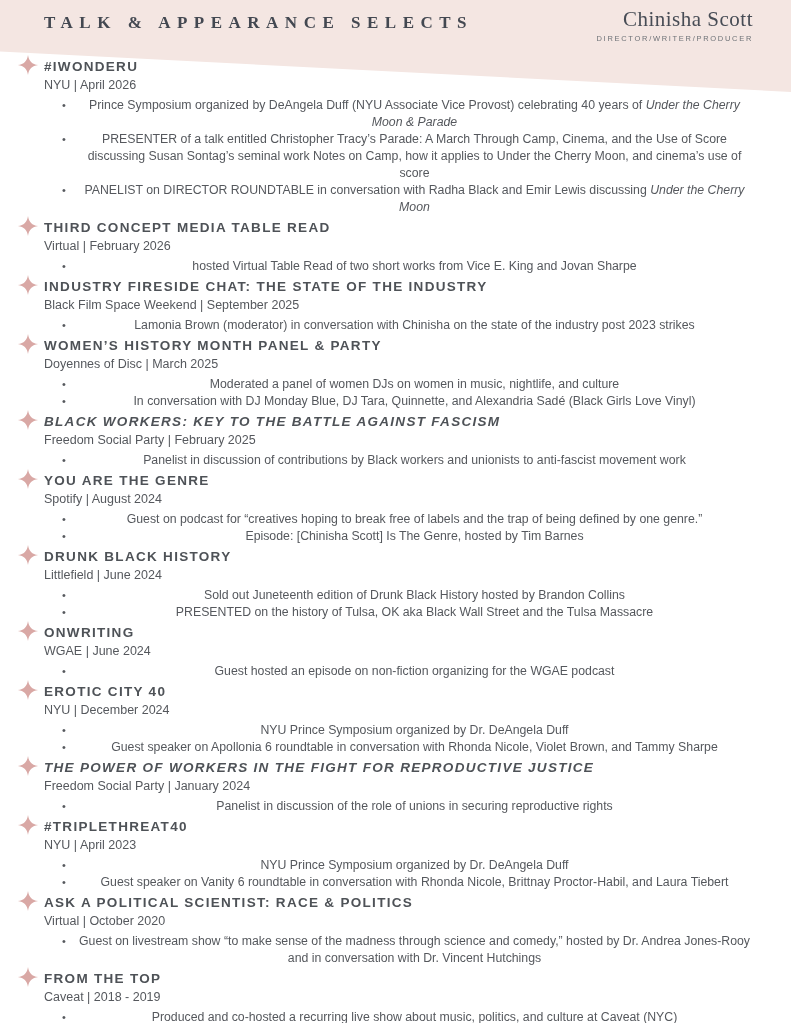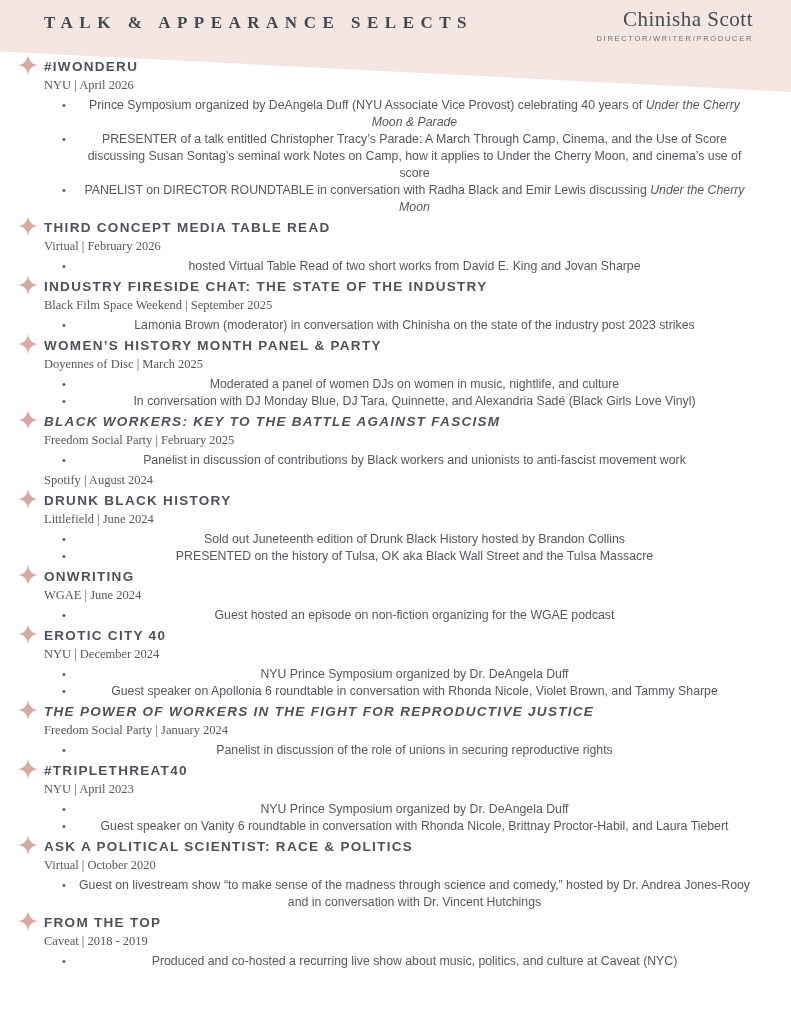--- a/index.html
+++ b/index.html
@@ -62,21 +62,20 @@
     line-height:18px;
     font-weight:bold;
     letter-spacing:1.3px;
     color:var(--title);
   }
   .entry-meta{
     font-size:12.5px;
     line-height:16px;
     margin:1px 0 4px 0;
     color:var(--text);
-    font-family:Liberation Serif, serif;
   }
   ul.entry-bullets{
     list-style:none;
     margin:0 0 2px 0;
     padding-left:31px;
     max-width:710px;
     text-align:center;
   }
   ul.entry-bullets li{
     font-size:12.3px;
@@ -123,21 +122,21 @@
 
   <section class="entry">
     <div class="entry-head">
       <svg class="sparkle" viewBox="0 0 24 24" aria-hidden="true">
         <path d="M12 1 C12.8 7.5 16.5 11.2 23 12 C16.5 12.8 12.8 16.5 12 23 C11.2 16.5 7.5 12.8 1 12 C7.5 11.2 11.2 7.5 12 1 Z" fill="#d9a8a5"></path>
       </svg>
       <h2 class="entry-title">THIRD CONCEPT MEDIA TABLE READ</h2>
     </div>
     <div class="entry-meta">Virtual | February 2026</div>
     <ul class="entry-bullets">
-        <li><span>hosted Virtual Table Read of two short works from David E. King and Jovan Sharpe</span></li>
+        <li><span>hosted Virtual Table Read of two short works from Vice E. King and Jovan Sharpe</span></li>
       </ul>
   </section>
 
   <section class="entry">
     <div class="entry-head">
       <svg class="sparkle" viewBox="0 0 24 24" aria-hidden="true">
         <path d="M12 1 C12.8 7.5 16.5 11.2 23 12 C16.5 12.8 12.8 16.5 12 23 C11.2 16.5 7.5 12.8 1 12 C7.5 11.2 11.2 7.5 12 1 Z" fill="#d9a8a5"></path>
       </svg>
       <h2 class="entry-title">INDUSTRY FIRESIDE CHAT: THE STATE OF THE INDUSTRY</h2>
     </div>
@@ -168,21 +167,31 @@
       </svg>
       <h2 class="entry-title italic">BLACK WORKERS: KEY TO THE BATTLE AGAINST FASCISM</h2>
     </div>
     <div class="entry-meta">Freedom Social Party | February 2025</div>
     <ul class="entry-bullets">
         <li><span>Panelist in discussion of contributions by Black workers and unionists to anti-fascist movement work</span></li>
       </ul>
   </section>
 
   <section class="entry">
+    <div class="entry-head">
+      <svg class="sparkle" viewBox="0 0 24 24" aria-hidden="true">
+        <path d="M12 1 C12.8 7.5 16.5 11.2 23 12 C16.5 12.8 12.8 16.5 12 23 C11.2 16.5 7.5 12.8 1 12 C7.5 11.2 11.2 7.5 12 1 Z" fill="#d9a8a5"></path>
+      </svg>
+      <h2 class="entry-title">YOU ARE THE GENRE</h2>
+    </div>
     <div class="entry-meta">Spotify | August 2024</div>
+    <ul class="entry-bullets">
+        <li><span>Guest on podcast for “creatives hoping to break free of labels and the trap of being defined by one genre.”</span></li>
+        <li><span>Episode: [Chinisha Scott] Is The Genre, hosted by Tim Barnes</span></li>
+      </ul>
   </section>
 
   <section class="entry">
     <div class="entry-head">
       <svg class="sparkle" viewBox="0 0 24 24" aria-hidden="true">
         <path d="M12 1 C12.8 7.5 16.5 11.2 23 12 C16.5 12.8 12.8 16.5 12 23 C11.2 16.5 7.5 12.8 1 12 C7.5 11.2 11.2 7.5 12 1 Z" fill="#d9a8a5"></path>
       </svg>
       <h2 class="entry-title">DRUNK BLACK HISTORY</h2>
     </div>
     <div class="entry-meta">Littlefield | June 2024</div>

